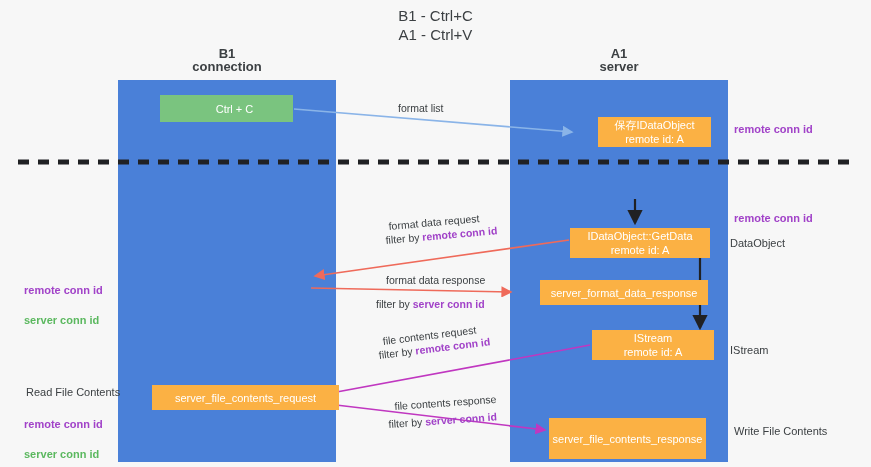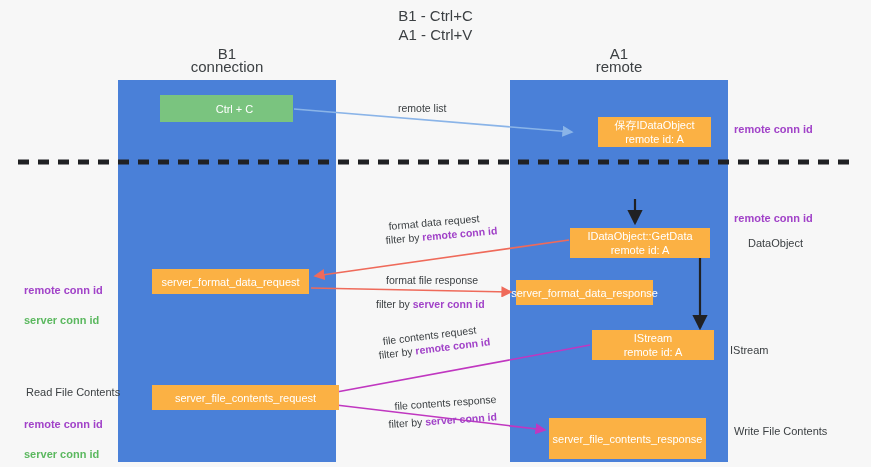--- a/index.html
+++ b/index.html
@@ -17,55 +17,55 @@
   #lane-b1{left:118px;top:80px;width:218px;height:382px;}
   #lane-a1{left:510px;top:80px;width:218px;height:382px;}
 
   
   #title{
     position:absolute;left:0;top:6px;width:871px;
     text-align:center;font-size:15px;line-height:19px;color:#3c4043;
     white-space:pre-line;
   }
   .lane-head{
-    position:absolute;text-align:center;font-size:15px;line-height:13px;
-    color:#3c4043;white-space:pre-line;width:218px;
+    position:absolute;text-align:center;font-size:13px;line-height:13px;
+    color:#3c4043;white-space:pre-line;width:218px;font-weight:bold;
   }
   #head-b1{left:118px;top:47px;}
   #head-a1{left:510px;top:47px;}
 
   
   .box{
     position:absolute;box-sizing:border-box;
     display:flex;align-items:center;justify-content:center;
     text-align:center;color:#ffffff;font-size:11px;line-height:14px;
     white-space:pre-line;padding:2px 4px;
   }
   .green{background:#7ac47f;padding-left:20px;}
   .orange{background:#fbb144;}
 
   #box-ctrlc{left:160px;top:95px;width:133px;height:27px;}
   #box-idataobject{left:578px;top:117px;width:113px;height:30px;margin-left:20px;}
   #box-ctrlv{left:578px;top:171px;width:113px;height:27px;}
   #box-getdata{left:570px;top:228px;width:140px;height:30px;}
   #box-fmt-req{left:152px;top:269px;width:157px;height:25px;}
-  #box-fmt-resp{left:516px;top:280px;width:137px;height:25px;}
+  #box-fmt-resp{left:540px;top:280px;width:168px;height:25px;}
   #box-istream{left:592px;top:330px;width:122px;height:30px;}
   #box-file-req{left:152px;top:385px;width:187px;height:25px;}
   #box-file-resp{left:549px;top:418px;width:157px;height:41px;}
 
   
   .anno{position:absolute;font-size:11px;line-height:15px;white-space:pre-line;}
   .purple{color:#a142c8;font-weight:bold;}
   .greentxt{color:#5bb85f;font-weight:bold;}
   .plain{color:#3c4043;}
 
   #anno-r1{left:734px;top:122px;}
   #anno-r2{left:734px;top:211px;}
-  #anno-r2b{left:748px;top:236px;}
+  #anno-r2b{left:730px;top:236px;}
   #anno-r3{left:730px;top:343px;}
   #anno-r4{left:734px;top:424px;}
 
   #anno-l1{left:24px;top:268px;}
   #anno-l2a{left:26px;top:385px;}
   #anno-l2b{left:24px;top:402px;}
 
   
   .elabel{position:absolute;font-size:10.5px;line-height:14px;color:#3c4043;white-space:nowrap;}
   .elabel .hl{font-weight:bold;}
@@ -124,28 +124,27 @@
 
     <line x1="311" y1="402" x2="545" y2="430" stroke="#c037c0" stroke-width="1.6" marker-end="url(#ar-mag)"></line>
   </svg>
 
   <div id="title">B1 - Ctrl+C
 A1 - Ctrl+V</div>
 
   <div class="lane-head" id="head-b1">B1
 connection</div>
   <div class="lane-head" id="head-a1">A1
-remote</div>
+server</div>
 
   <div class="box green" id="box-ctrlc">Ctrl + C</div>
   <div class="box orange" id="box-idataobject">保存IDataObject
 remote id: A</div>
   <div class="box orange" id="box-getdata">IDataObject::GetData
 remote id: A</div>
-  <div class="box orange" id="box-fmt-req">server_format_data_request</div>
   <div class="box orange" id="box-fmt-resp">server_format_data_response</div>
   <div class="box orange" id="box-istream">IStream
 remote id: A</div>
   <div class="box orange" id="box-file-req">server_file_contents_request</div>
   <div class="box orange" id="box-file-resp">server_file_contents_response</div>
 
   <div class="anno purple" id="anno-r1">remote conn id</div>
   <div class="anno purple" id="anno-r2">remote conn id</div>
   <div class="anno plain" id="anno-r2b">DataObject</div>
   <div class="anno plain" id="anno-r3">IStream</div>
@@ -155,28 +154,28 @@
     <span class="purple">remote conn id</span><br>
     <span class="greentxt">server conn id</span>
   </div>
 
   <div class="anno plain" id="anno-l2a">Read File Contents</div>
   <div class="anno" id="anno-l2b">
     <span class="purple">remote conn id</span><br>
     <span class="greentxt">server conn id</span>
   </div>
 
-  <div class="elabel" id="el-formatlist">remote list</div>
+  <div class="elabel" id="el-formatlist">format list</div>
 
   <div class="elabel" id="el-fdreq">format data request</div>
   <div class="elabel" id="el-fdreq2">
     <span>filter by </span><span class="hl hl-purple">remote conn id</span>
   </div>
 
-  <div class="elabel" id="el-fdresp">format file response</div>
+  <div class="elabel" id="el-fdresp">format data response</div>
   <div class="elabel" id="el-fdresp2">
     <span>filter by </span><span class="hl hl-purple">server conn id</span>
   </div>
 
   <div class="elabel" id="el-fcreq">file contents request</div>
   <div class="elabel" id="el-fcreq2">
     <span>filter by </span><span class="hl hl-purple">remote conn id</span>
   </div>
 
   <div class="elabel" id="el-fcresp">file contents response</div>

